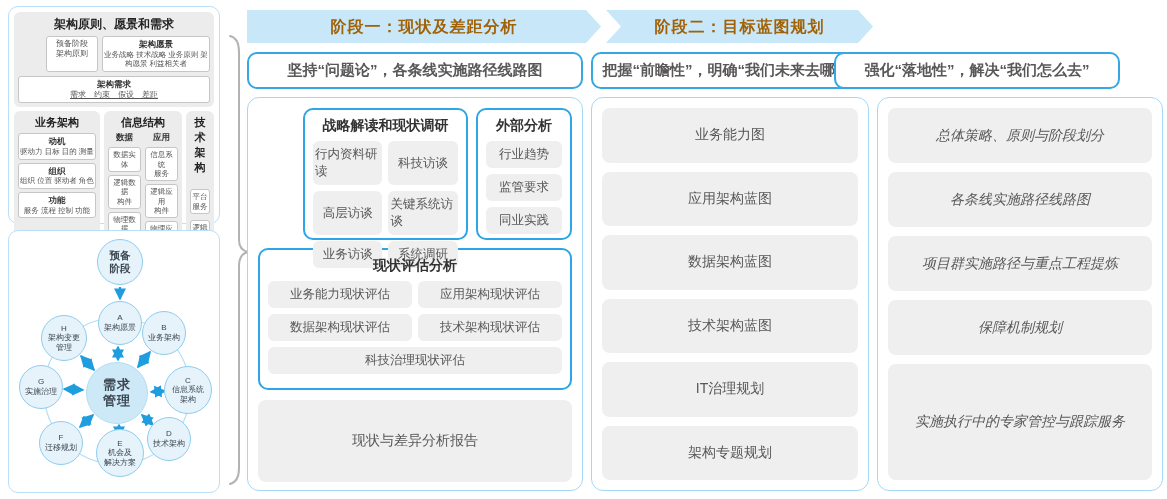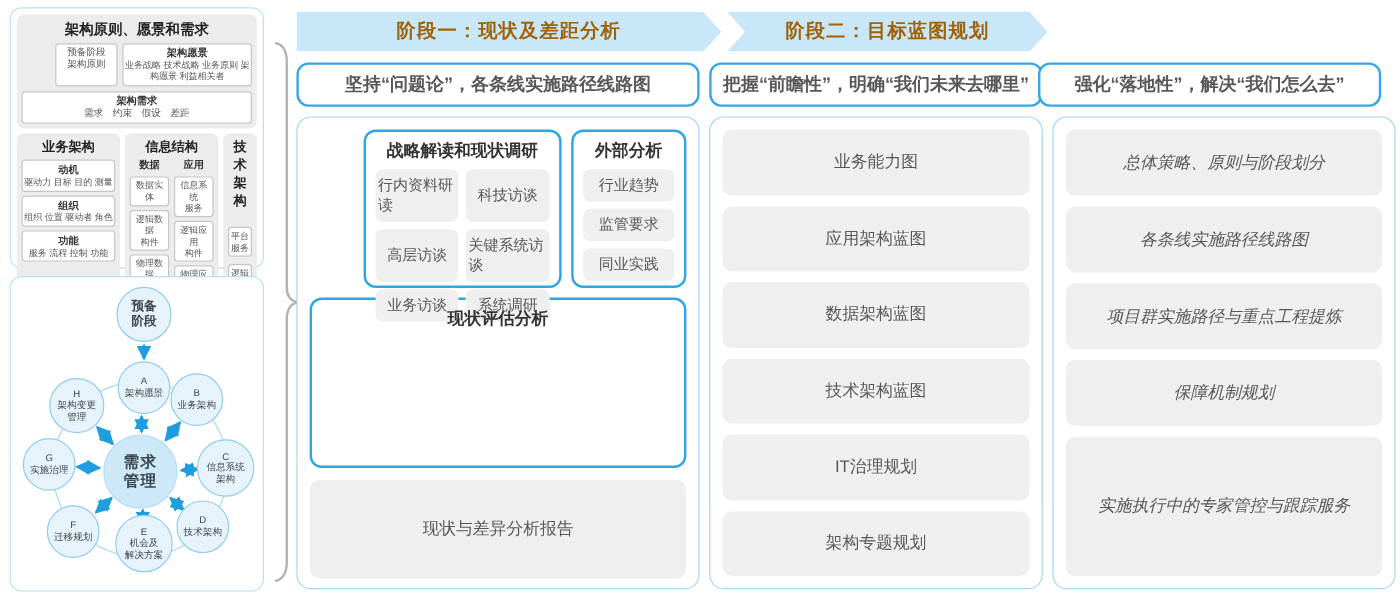--- a/index.html
+++ b/index.html
@@ -78,21 +78,21 @@
 架构原则</div>
         </div>
         <div class="wbox" style="flex:1;">
           <div class="t">架构愿景</div>
           <div class="d">业务战略 技术战略 业务原则 架构愿景 利益相关者</div>
         </div>
       </div>
       <div class="row" style="margin-top:4px;">
         <div class="wbox" style="flex:1;">
           <div class="t">架构需求</div>
-          <div class="d" style="font-size:8px;">需求　约束　假设　差距</div>
+          <div class="d" style="font-size:8px;text-decoration:underline;">需求　约束　假设　差距</div>
         </div>
       </div>
     </div>
 
     <div class="row" style="flex:1;">
       <div class="graysec" style="width:86px; display:flex; flex-direction:column; gap:3px;">
         <div class="sec-title-sm">业务架构</div>
         <div class="wbox">
           <div class="t">动机</div>
           <div class="d">驱动力 目标 目的 测量</div>
@@ -203,21 +203,21 @@
 
   <svg class="brace" width="26" height="466">
     <path d="M 4 8 Q 13 10 13 24 L 13 212 Q 13 222 22 224 Q 13 226 13 238 L 13 440 Q 13 454 4 456" fill="none" stroke="#b3b3b3" stroke-width="2" stroke-linecap="round"></path>
   </svg>
 
   <div class="band band-first" style="left:247px; width:354px;">阶段一：现状及差距分析</div>
   <div class="band band-next" style="left:606px; width:267px;">阶段二：目标蓝图规划</div>
 
   <div class="subtitle" style="left:247px; width:336px;">坚持“问题论”，各条线实施路径线路图</div>
   <div class="subtitle" style="left:591px; width:278px;">把握“前瞻性”，明确“我们未来去哪里”</div>
-  <div class="subtitle" style="left:865px; width:286px;">强化“落地性”，解决“我们怎么去”</div>
+  <div class="subtitle" style="left:834px; width:286px;">强化“落地性”，解决“我们怎么去”</div>
 
   <div class="col" style="left:247px; width:336px;">
     <div class="p1row1">
       <div class="bluebox" style="flex:1.9;">
         <div class="bt">战略解读和现状调研</div>
         <div class="grid2">
           <div class="gbtn">行内资料研读</div>
           <div class="gbtn">科技访谈</div>
           <div class="gbtn">高层访谈</div>
           <div class="gbtn">关键系统访谈</div>
@@ -230,20 +230,27 @@
         <div class="grid1">
           <div class="gbtn">行业趋势</div>
           <div class="gbtn">监管要求</div>
           <div class="gbtn">同业实践</div>
         </div>
       </div>
     </div>
 
     <div class="bluebox p1row2">
       <div class="bt">现状评估分析</div>
+      <div class="grid2">
+        <div class="gbtn">业务能力现状评估</div>
+        <div class="gbtn">应用架构现状评估</div>
+        <div class="gbtn">数据架构现状评估</div>
+        <div class="gbtn">技术架构现状评估</div>
+        <div class="gbtn span2">科技治理现状评估</div>
+      </div>
     </div>
 
     <div class="p1report">现状与差异分析报告</div>
   </div>
 
   <div class="col" style="left:591px; width:278px;">
     <div class="stackcol">
       <div class="stackbox">业务能力图</div>
       <div class="stackbox">应用架构蓝图</div>
       <div class="stackbox">数据架构蓝图</div>

